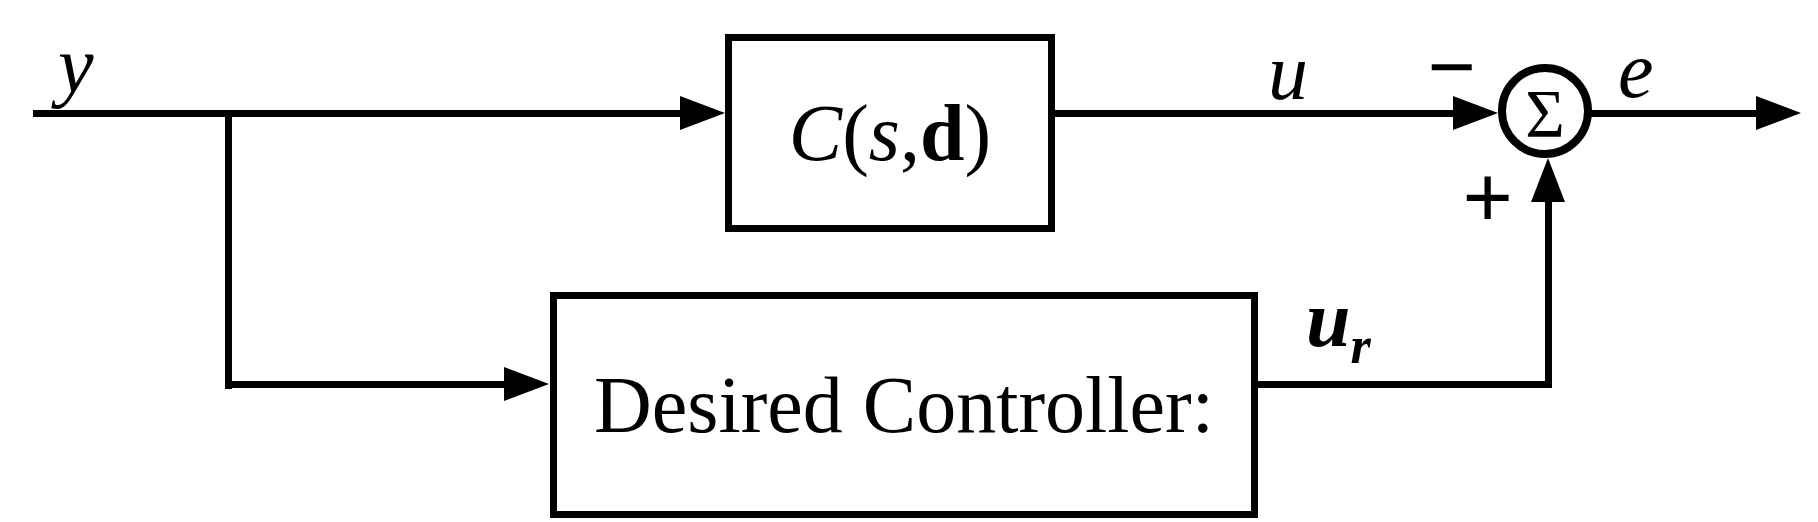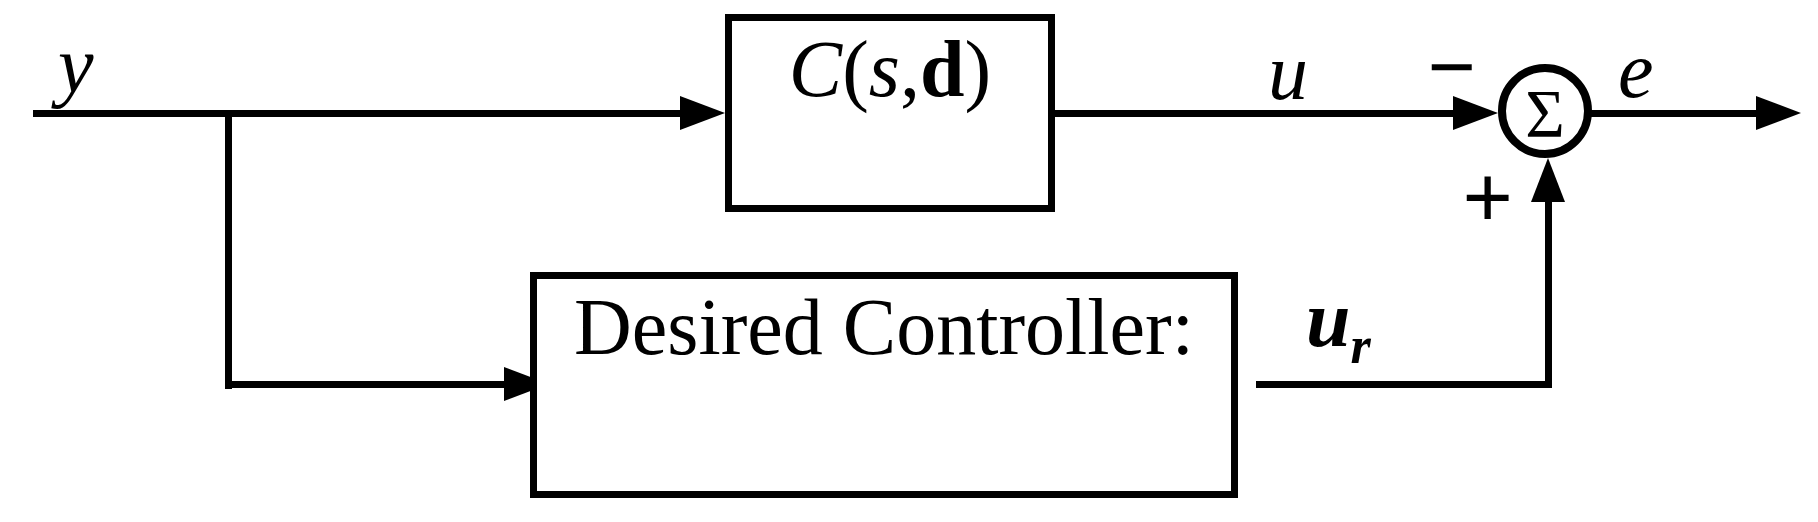--- a/index.html
+++ b/index.html
@@ -33,25 +33,26 @@
     border-right: 17px solid transparent;
     border-bottom: 44px solid var(--ink);
   }
 
   
   .block {
     position: absolute;
     border: 7px solid var(--ink);
     background: var(--bg);
     display: flex; flex-direction: column;
-    align-items: center; justify-content: flex-start;
+    align-items: center; justify-content: center;
     color: var(--ink);
+    margin-top: 20px;
   }
   #controller-block  { left: 725px; top: 14px;  width: 330px; height: 198px; }
-  #desired-block     { left: 530px; top: 272px; width: 708px; height: 226px; }
+  #desired-block     { left: 550px; top: 272px; width: 708px; height: 226px; }
 
   .math { font-size: 80px; line-height: 96px; white-space: nowrap; color: var(--ink); }
   .math .var  { font-style: italic; }
   .math .boldvar { font-weight: bold; }
   .math sub.var { font-size: 52px; line-height: 0; }
 
   .block-title { font-size: 80px; line-height: 96px; white-space: nowrap; }
 
   
   #summing-junction {

